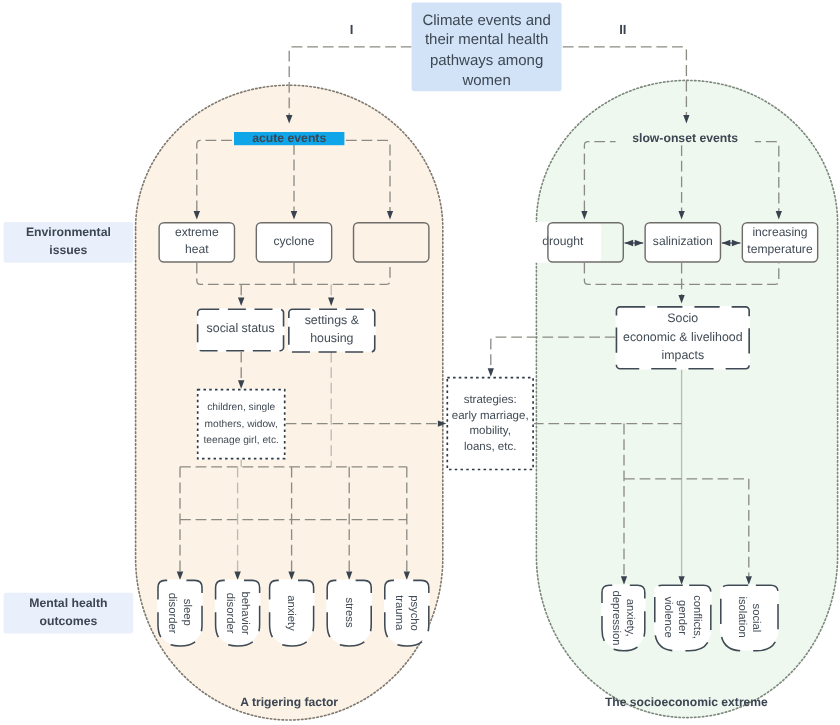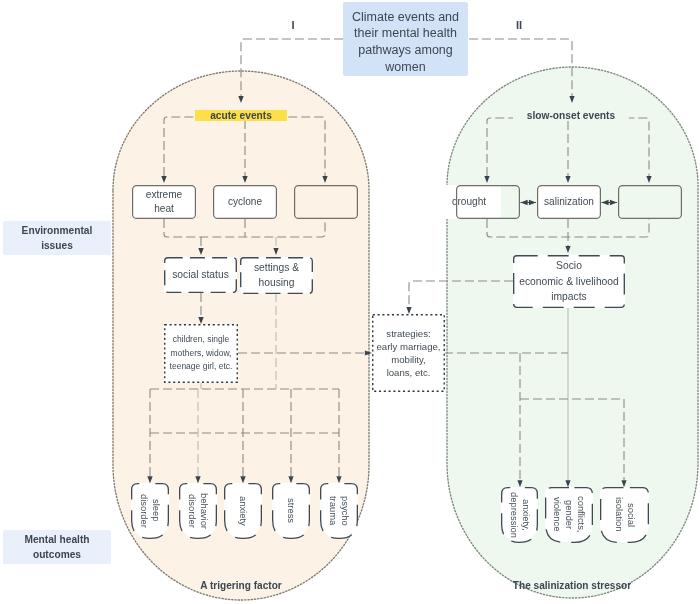--- a/index.html
+++ b/index.html
@@ -9,21 +9,21 @@
   #stage{position:absolute;left:0;top:0;width:700px;height:604px;transform:translateZ(0);}
   .abs{position:absolute;box-sizing:border-box;}
 
   
   #title-box{left:343px;top:2px;width:125px;height:74px;background:#d2e3f8;border-radius:2px;padding-top:6px;
              display:flex;align-items:center;justify-content:center;text-align:center;
              font-size:12.5px;line-height:16.7px;color:#3d4752;white-space:pre-line;}
 
   
   .cat{background:#e9f0fb;border-radius:2px;display:flex;align-items:center;justify-content:center;
-       text-align:center;white-space:pre-line;font-weight:bold;font-size:10.2px;line-height:15.5px;color:#3c4652;margin-top:36px;}
+       text-align:center;white-space:pre-line;font-weight:bold;font-size:10.2px;line-height:15.5px;color:#3c4652;}
 
   
   .sbox{background:#ffffff;border-radius:4px;
         display:flex;align-items:center;justify-content:center;text-align:center;
         font-size:10.1px;line-height:14.5px;color:#414b55;white-space:pre-line;}
   
   .dbox{background:#ffffff;border-radius:3px;
         display:flex;align-items:center;justify-content:center;text-align:center;
         font-size:10.3px;line-height:15.5px;color:#414b55;white-space:pre-line;}
   
@@ -124,28 +124,30 @@
 
   <div class="roman" style="left:283px;top:19px;width:20px;">I</div>
   <div class="roman" style="left:509px;top:19px;width:20px;">II</div>
 
   <div class="abs cat" style="left:3px;top:185px;width:108px;height:34px;">Environmental
 issues</div>
   <div class="abs cat" style="left:3px;top:494px;width:108px;height:34px;">Mental health
 outcomes</div>
 
   <div class="caption" style="left:141px;top:560px;width:200px;">A trigering factor</div>
-  <div class="caption" style="left:472px;top:560px;width:200px;">The salinization stressor</div>
+  <div class="caption" style="left:472px;top:560px;width:200px;">The socioeconomic extreme</div>
 
   <div class="abs sbox" style="left:132px;top:185px;width:64px;height:34px;">extreme
 heat</div>
   <div class="abs sbox" style="left:213px;top:185px;width:64px;height:34px;text-align:center;">cyclone</div>
 
   <div class="abs sbox" style="left:437px;top:185px;width:64px;height:34px;">drought</div>
   <div class="abs sbox" style="left:537px;top:185px;width:64px;height:34px;">salinization</div>
+  <div class="abs sbox" style="left:618px;top:185px;width:64px;height:34px;">increasing
+temperature</div>
 
   <div class="abs dbox" style="left:164px;top:257px;width:73px;height:36px;">social status</div>
   <div class="abs dbox" style="left:240px;top:257px;width:73px;height:36px;">settings &amp;
 housing</div>
 
   <div class="abs dbox" style="left:513px;top:255px;width:112px;height:53px;">Socio
 economic &amp; livelihood
 impacts</div>
 
   <div class="abs dotbox" style="left:164px;top:324px;width:74px;height:59px;padding:16px 5px;">children, single
@@ -206,16 +208,16 @@
     <path d="M198.0 483.65 L210.35000000000002 483.65 Q216.35000000000002 483.65 216.35000000000002 489.65 L216.35000000000002 520.35 Q216.35000000000002 538.35 198.35000000000002 538.35 L197.65 538.35 Q179.65 538.35 179.65 520.35 L179.65 489.65 Q179.65 483.65 185.65 483.65 Z" fill="none" stroke="#3f4a55" stroke-width="1.3" stroke-dasharray="21 10.7" stroke-dashoffset="-5.35"></path>
     <path d="M243.0 483.65 L255.35000000000002 483.65 Q261.35 483.65 261.35 489.65 L261.35 520.35 Q261.35 538.35 243.35000000000002 538.35 L242.65 538.35 Q224.65 538.35 224.65 520.35 L224.65 489.65 Q224.65 483.65 230.65 483.65 Z" fill="none" stroke="#3f4a55" stroke-width="1.3" stroke-dasharray="21 10.7" stroke-dashoffset="-5.35"></path>
     <path d="M291.0 483.65 L303.34999999999997 483.65 Q309.34999999999997 483.65 309.34999999999997 489.65 L309.34999999999997 520.35 Q309.34999999999997 538.35 291.34999999999997 538.35 L290.65 538.35 Q272.65 538.35 272.65 520.35 L272.65 489.65 Q272.65 483.65 278.65 483.65 Z" fill="none" stroke="#3f4a55" stroke-width="1.3" stroke-dasharray="21 10.7" stroke-dashoffset="-5.35"></path>
     <path d="M339.0 483.65 L351.34999999999997 483.65 Q357.34999999999997 483.65 357.34999999999997 489.65 L357.34999999999997 520.35 Q357.34999999999997 538.35 339.34999999999997 538.35 L338.65 538.35 Q320.65 538.35 320.65 520.35 L320.65 489.65 Q320.65 483.65 326.65 483.65 Z" fill="none" stroke="#3f4a55" stroke-width="1.3" stroke-dasharray="21 10.7" stroke-dashoffset="-5.35"></path>
     <path d="M519.5 487.65 L531.35 487.65 Q537.35 487.65 537.35 493.65 L537.35 524.35 Q537.35 542.35 519.35 542.35 L519.65 542.35 Q501.65 542.35 501.65 524.35 L501.65 493.65 Q501.65 487.65 507.65 487.65 Z" fill="none" stroke="#3f4a55" stroke-width="1.3" stroke-dasharray="21 10.7" stroke-dashoffset="-5.35"></path>
     <path d="M569.0 487.65 L586.35 487.65 Q592.35 487.65 592.35 493.65 L592.35 524.35 Q592.35 542.35 574.35 542.35 L563.65 542.35 Q545.65 542.35 545.65 524.35 L545.65 493.65 Q545.65 487.65 551.65 487.65 Z" fill="none" stroke="#3f4a55" stroke-width="1.3" stroke-dasharray="21 10.7" stroke-dashoffset="-5.35"></path>
     <path d="M624.5 487.65 L642.35 487.65 Q648.35 487.65 648.35 493.65 L648.35 524.35 Q648.35 542.35 630.35 542.35 L618.65 542.35 Q600.65 542.35 600.65 524.35 L600.65 493.65 Q600.65 487.65 606.65 487.65 Z" fill="none" stroke="#3f4a55" stroke-width="1.3" stroke-dasharray="21 10.7" stroke-dashoffset="-5.35"></path>
 
   </svg>
 
-  <div class="abs" id="lbl-acute" style="left:195px;top:110px;width:92px;text-align:center;font-weight:bold;font-size:10.2px;background:#fde047;">acute events</div>
+  <div class="abs" id="lbl-acute" style="left:195px;top:110px;width:92px;text-align:center;font-weight:bold;font-size:10.2px;background:#0ea5e9;">acute events</div>
   <div class="abs" id="lbl-slow" style="left:513px;top:110px;width:116px;text-align:center;font-weight:bold;font-size:10.2px;background:#eff8ef;">slow-onset events</div>
 
 </div>
 
 </body></html>

